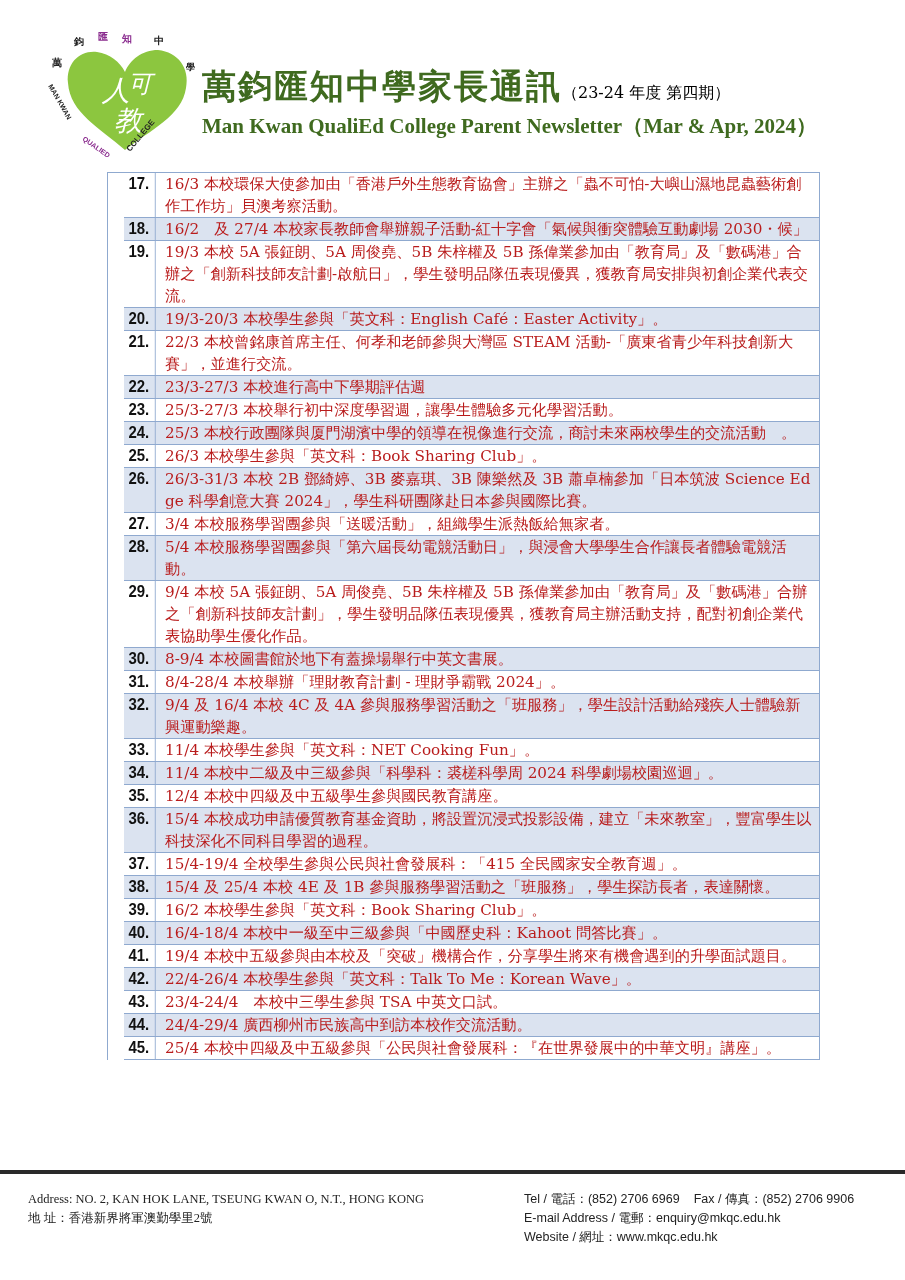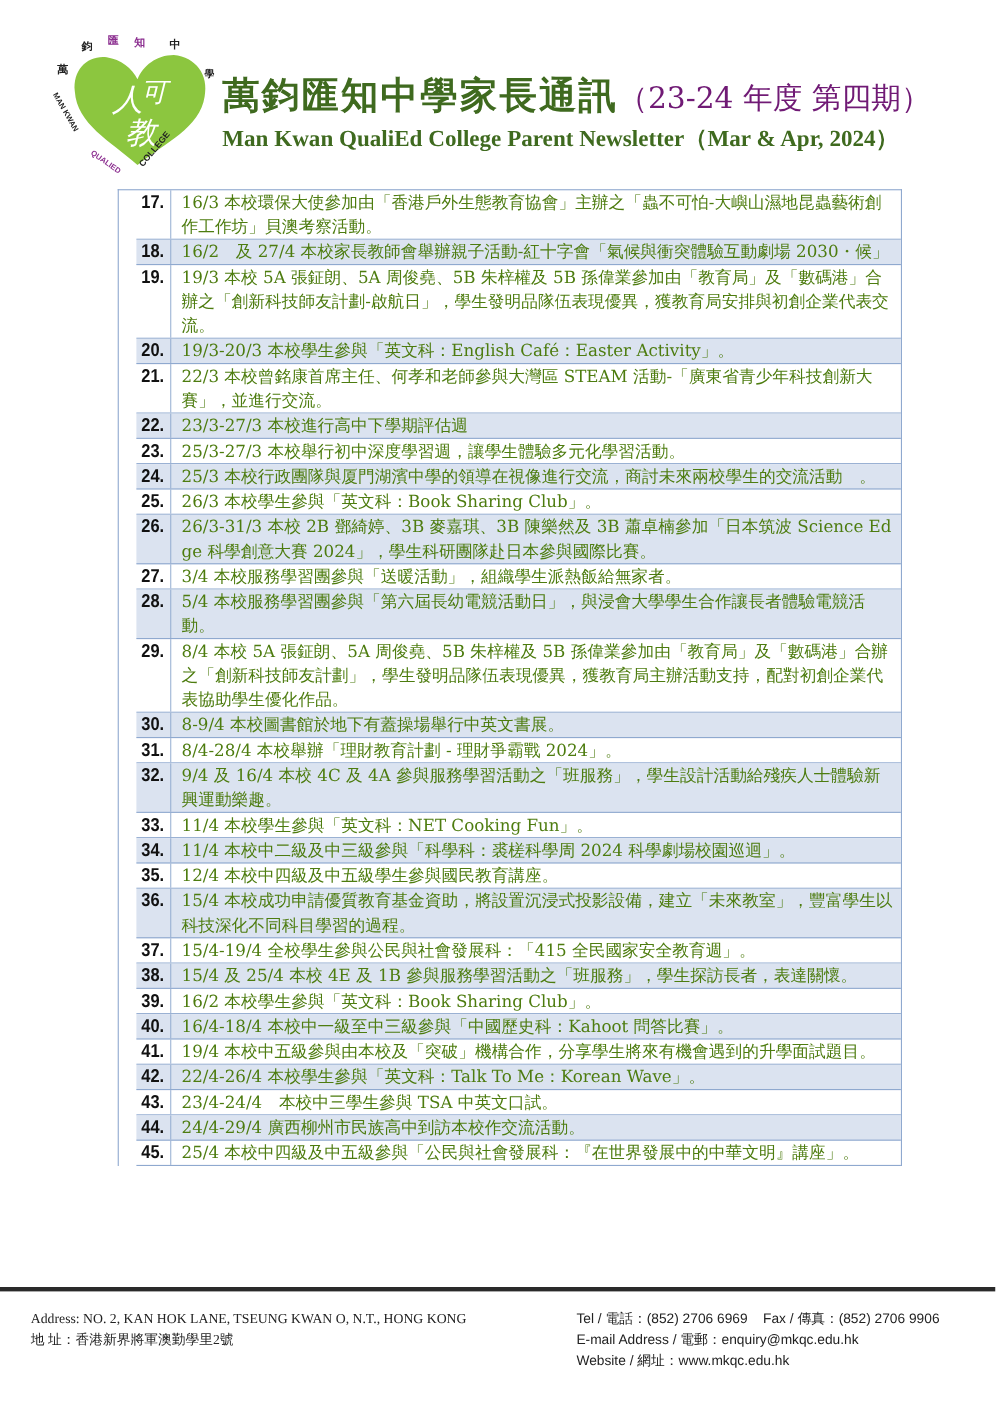--- a/index.html
+++ b/index.html
@@ -1,28 +1,28 @@
 <!DOCTYPE html>
 <html><head>
 <meta charset="utf-8">
 <style>
   html, body { margin: 0; padding: 0; background: #ffffff; }
   body { width: 905px; height: 1280px; position: relative; overflow: hidden; font-family: "DejaVu Serif", serif; color: #1a1a1a; }
 
   .header { position: absolute; left: 0; top: 0; width: 905px; height: 165px; }
   .logo { position: absolute; left: 40px; top: 28px; width: 170px; height: 130px; }
   .title-zh { position: absolute; left: 202px; top: 64px; font-family: "DejaVu Serif", serif; font-size: 34px; font-weight: bold; color: #3f6a1f; letter-spacing: 2px; white-space: nowrap; }
-  .title-zh .sub { font-size: 27px; font-weight: normal; letter-spacing: 0; color: #701a75; }
+  .title-zh .sub { font-size: 16px; font-weight: normal; letter-spacing: 0; color: #000000; }
   .title-en { position: absolute; left: 202px; top: 112px; font-family: "Liberation Serif", serif; font-size: 21px; font-weight: bold; color: #3f6a1f; white-space: nowrap; }
 
   .table { position: absolute; left: 107px; top: 172px; width: 711px; border-top: 1px solid #8fa9cf; border-left: 1px solid #8fa9cf; border-right: 1px solid #8fa9cf; }
   .row { display: flex; border-bottom: 1px solid #8fa9cf; margin-left: 16px; }
   .row.shaded { background: #dbe3f0; }
   .num { width: 36px; flex: 0 0 36px; border-right: 1px solid #8fa9cf; font-family: "Liberation Sans", sans-serif; font-weight: bold; font-size: 17px; padding-left: 5px; box-sizing: border-box; line-height: 22px; color: #111; transform: scaleX(0.88); transform-origin: left; }
-  .txt { flex: 1; padding: 0 4px 0 5px; font-family: "DejaVu Serif", serif; font-size: 15.2px; line-height: 22px; color: #4d7c0f; word-break: break-all; }
+  .txt { flex: 1; padding: 0 4px 0 5px; font-family: "DejaVu Serif", serif; font-size: 15.2px; line-height: 22px; color: #b91c1c; word-break: break-all; }
 
   .footer-line { position: absolute; left: 0; top: 1170px; width: 905px; height: 4px; background: #2a2a2a; }
   .footer-left { position: absolute; left: 28px; top: 1190px; font-family: Liberation Serif, serif; font-size: 12.5px; line-height: 19px; color: #222; }
   .footer-right { position: absolute; left: 524px; top: 1190px; font-family: "Liberation Sans", sans-serif; font-size: 12.5px; line-height: 19px; color: #222; white-space: nowrap; }
   .footer-right .gap { display: inline-block; width: 14px; }
 </style>
 </head>
 <body>
 
 <div class="header">
@@ -91,21 +91,21 @@
     <div class="row">
       <div class="num">27.</div>
       <div class="txt">3/4 本校服務學習團參與「送暖活動」，組織學生派熱飯給無家者。</div>
     </div>
     <div class="row shaded">
       <div class="num">28.</div>
       <div class="txt">5/4 本校服務學習團參與「第六屆長幼電競活動日」，與浸會大學學生合作讓長者體驗電競活動。</div>
     </div>
     <div class="row">
       <div class="num">29.</div>
-      <div class="txt">8/4 本校 5A 張鉦朗、5A 周俊堯、5B 朱梓權及 5B 孫偉業參加由「教育局」及「數碼港」合辦之「創新科技師友計劃」，學生發明品隊伍表現優異，獲教育局主辦活動支持，配對初創企業代表協助學生優化作品。</div>
+      <div class="txt">9/4 本校 5A 張鉦朗、5A 周俊堯、5B 朱梓權及 5B 孫偉業參加由「教育局」及「數碼港」合辦之「創新科技師友計劃」，學生發明品隊伍表現優異，獲教育局主辦活動支持，配對初創企業代表協助學生優化作品。</div>
     </div>
     <div class="row shaded">
       <div class="num">30.</div>
       <div class="txt">8-9/4 本校圖書館於地下有蓋操場舉行中英文書展。</div>
     </div>
     <div class="row">
       <div class="num">31.</div>
       <div class="txt">8/4-28/4 本校舉辦「理財教育計劃 - 理財爭霸戰 2024」。</div>
     </div>
     <div class="row shaded">

